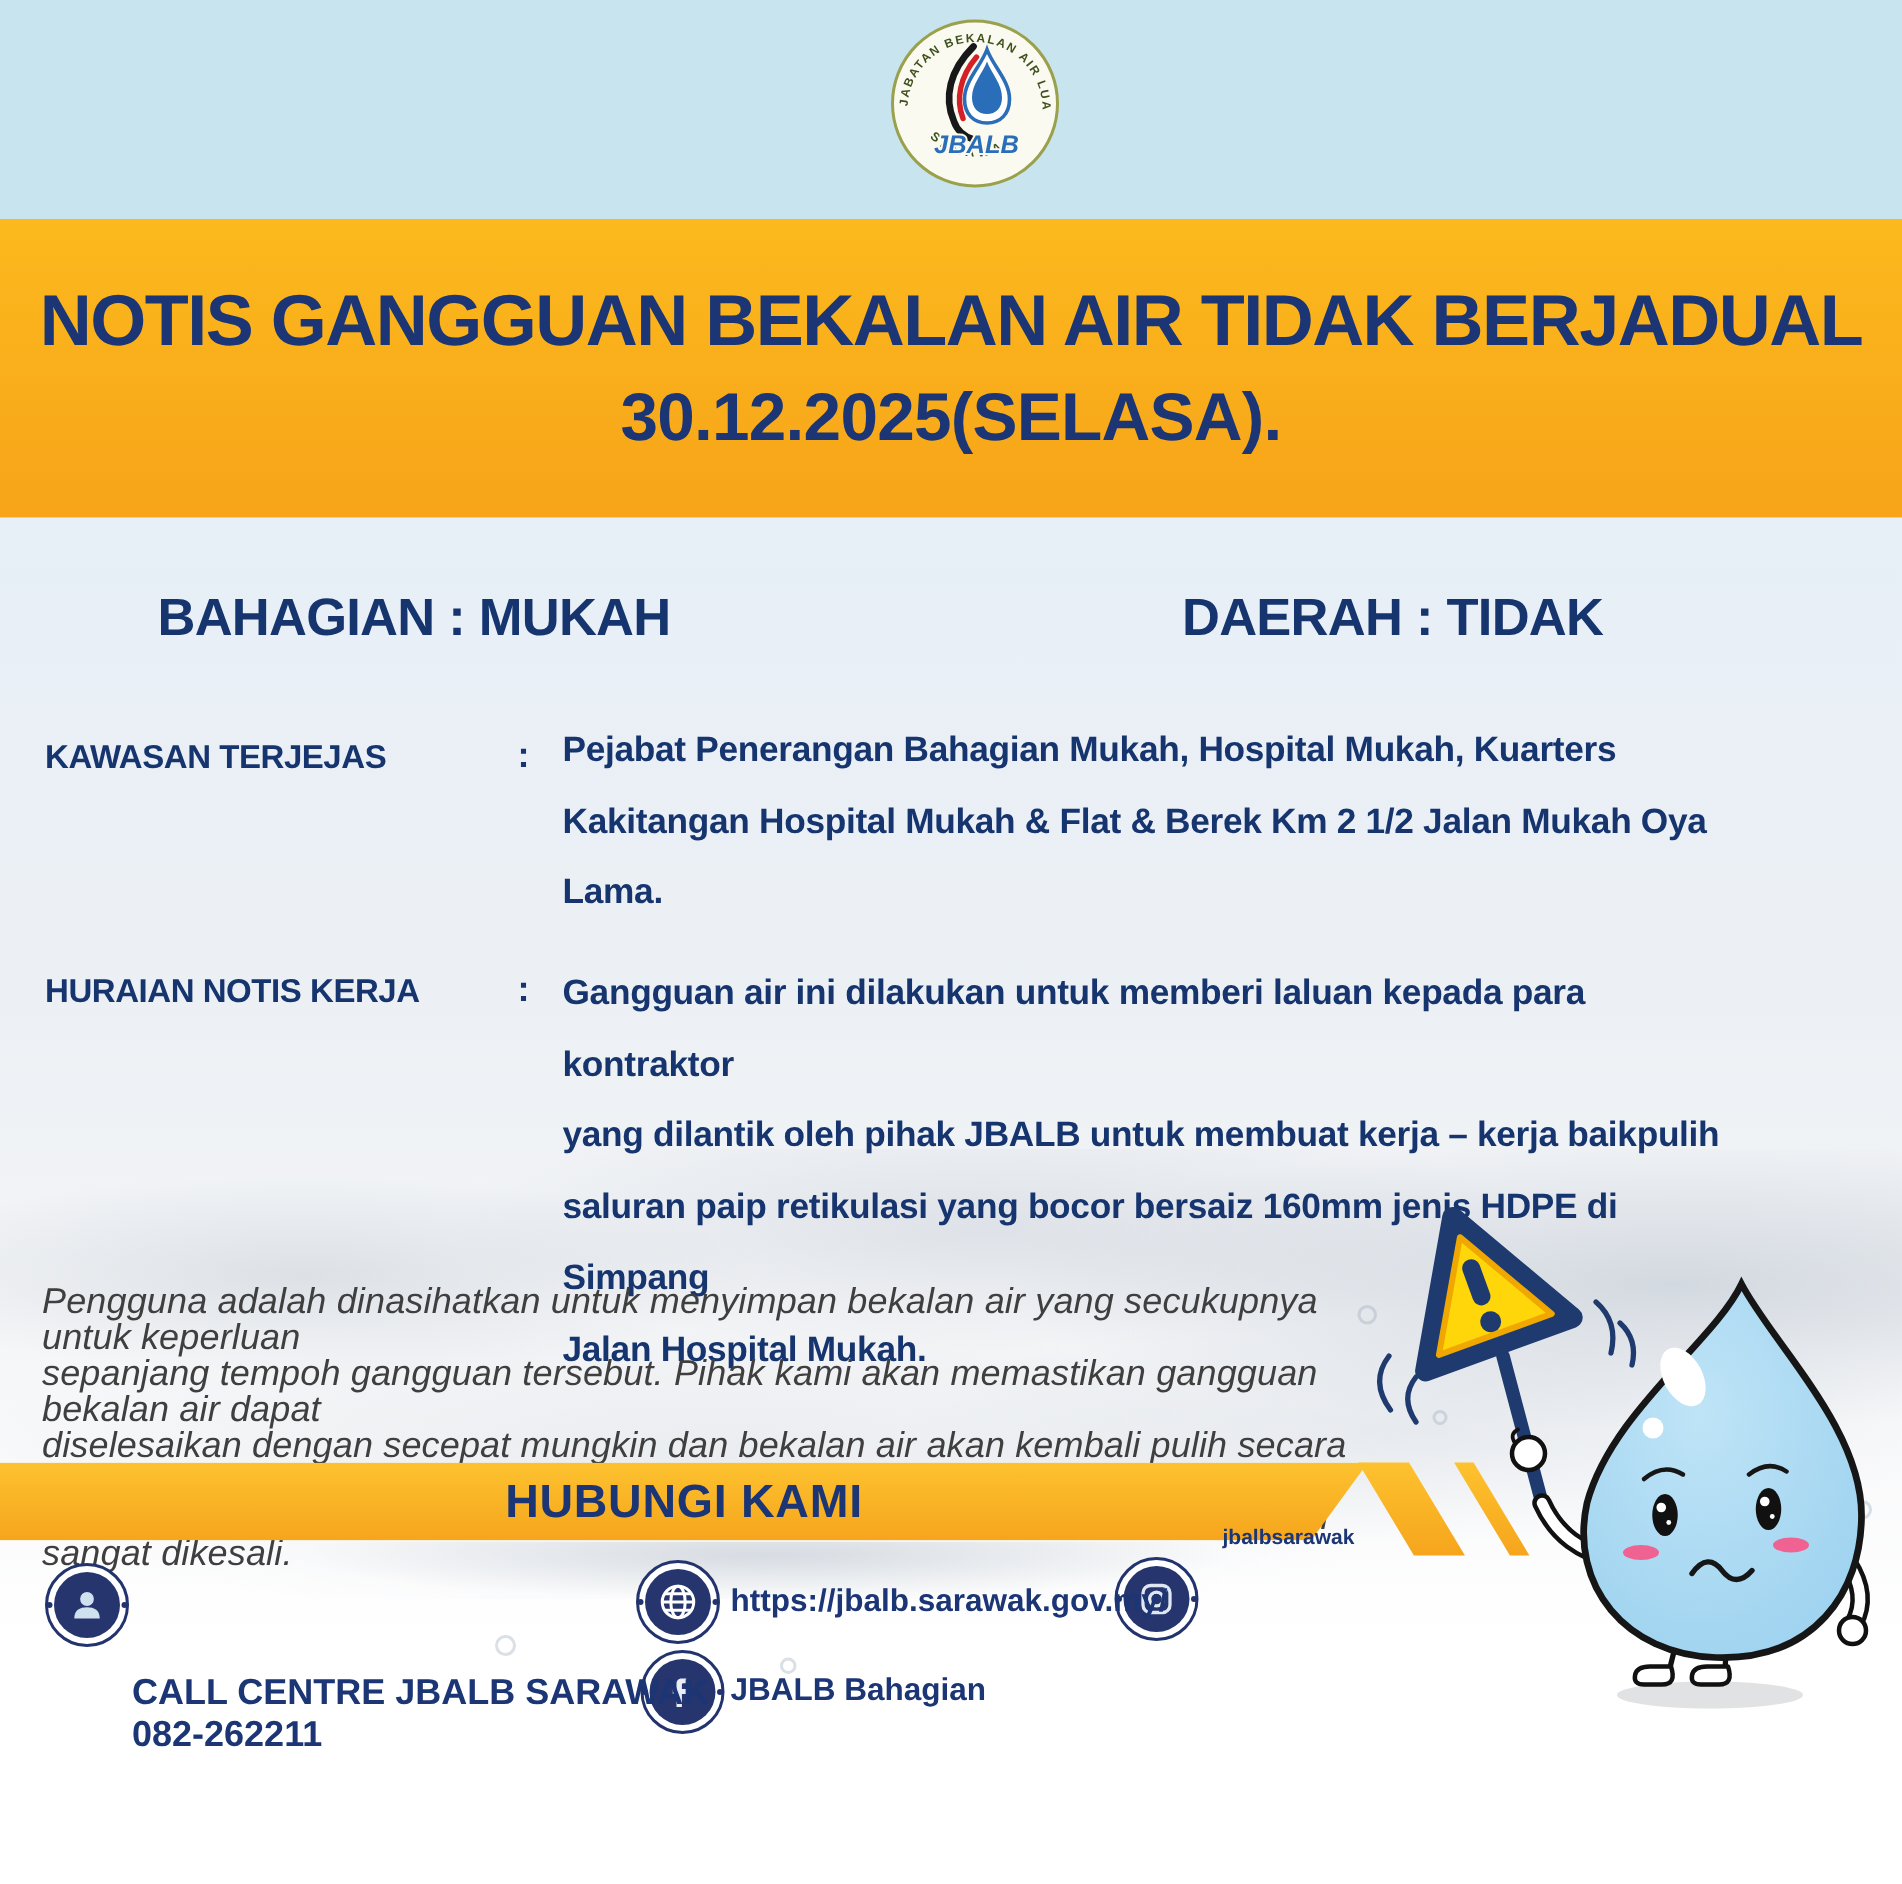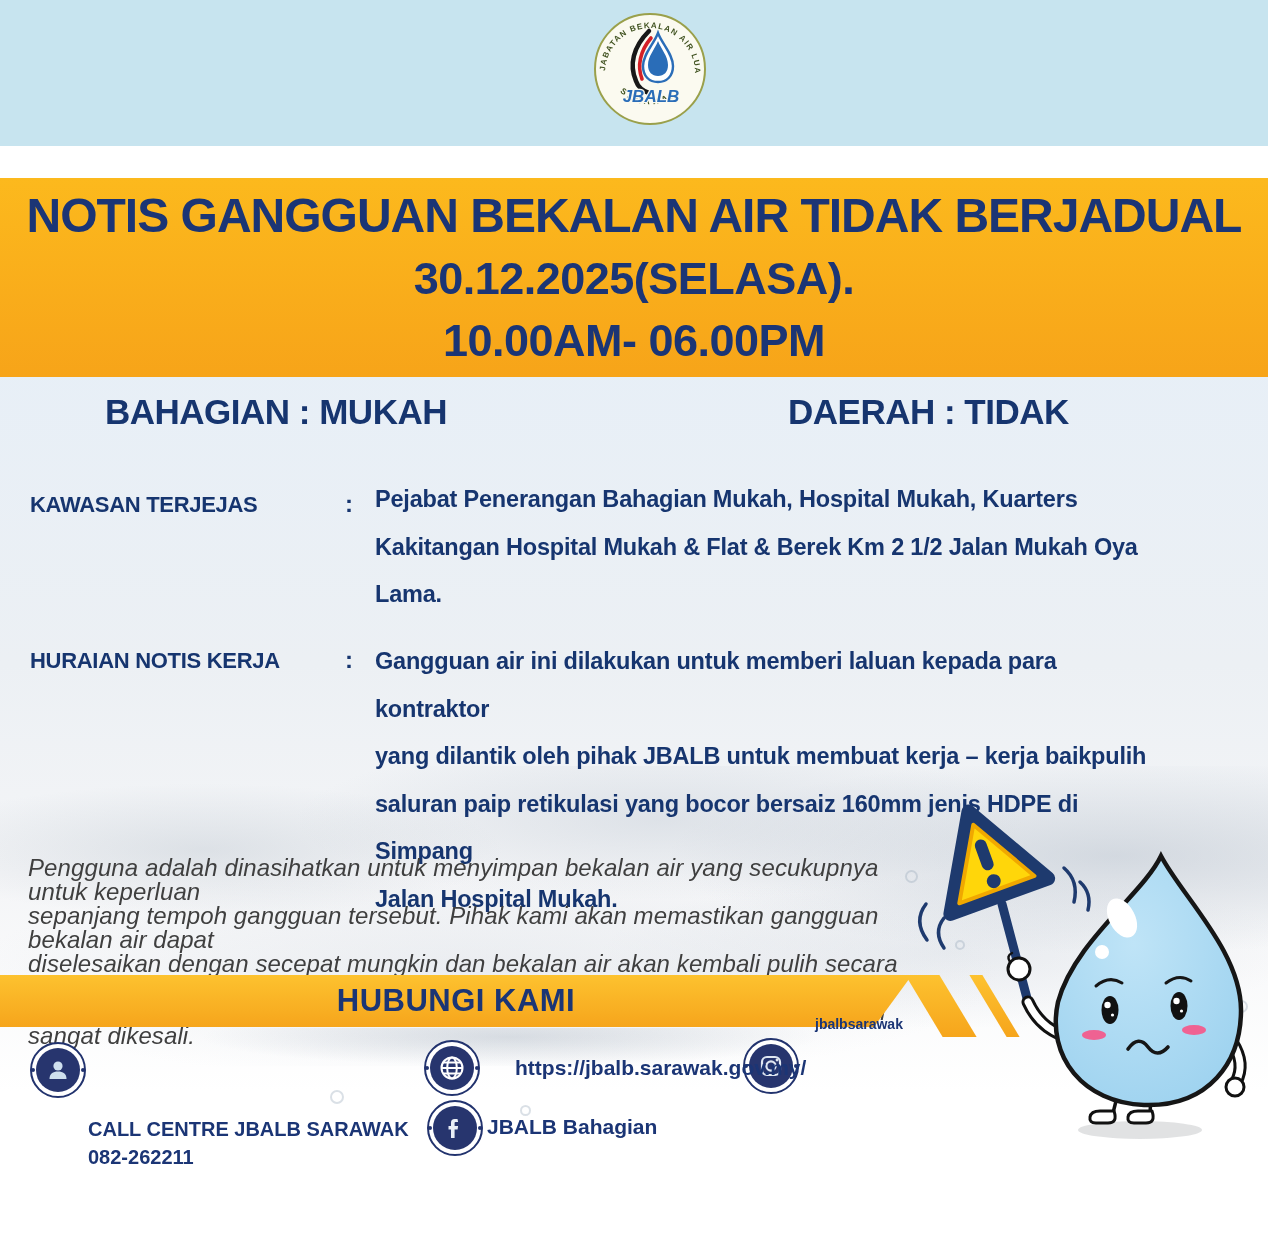--- a/index.html
+++ b/index.html
@@ -29,21 +29,21 @@
   .bubble { position:absolute; border:2px solid rgba(150,165,182,0.35); border-radius:50%; }
 
   
   .logo { position:absolute; left:592px; top:11px; width:116px; height:116px; }
 
   
   .title-banner {
     position:absolute; top:146px; left:0; width:100%; height:199px;
     background:linear-gradient(180deg,#fcb91d 0%, #f7a419 100%);
     display:flex; flex-direction:column; justify-content:center;
-    color:#1b3575; text-align:center;margin-top:32px;
+    color:#1b3575; text-align:center;
   }
   .title-line  { font-size:48px; font-weight:700; letter-spacing:-1px; line-height:64px; white-space:nowrap; }
   .title-sub   { font-size:45px; font-weight:700; letter-spacing:-0.5px; line-height:62px; white-space:nowrap; }
 
   
   .region-label { position:absolute; top:392px; font-size:35px; font-weight:700; color:#16356f; letter-spacing:-0.5px; white-space:nowrap; }
   .bahagian { left:105px; }
   .daerah   { left:788px; }
 
   
@@ -86,24 +86,24 @@
   .badge::before { left:-1px; } .badge::after { right:-1px; }
   .badge-disc {
     width:44px; height:44px; border-radius:50%; background:#27356e;
     display:flex; align-items:center; justify-content:center;
   }
   .badge-person { left:30px;  top:1042px; }
   .badge-globe  { left:424px; top:1040px; }
   .badge-fb     { left:427px; top:1100px; }
   .badge-ig     { left:743px; top:1038px; }
   .contact-text { position:absolute; font-weight:700; color:#1b3575; white-space:nowrap; }
-  .url-text { left:487px; top:1056px; font-size:21px;margin-left:28px; }
+  .url-text { left:487px; top:1056px; font-size:21px; }
   .ig-text  { left:815px; top:1016px; font-size:14px; }
   .fb-text  { left:487px; top:1115px; font-size:21px; }
-  .callcentre { position:absolute; left:88px; top:1115px; font-weight:700; color:#1b3575; font-size:20px; line-height:28px; white-space:nowrap; }
+  .callcentre { position:absolute; left:88px; top:1115px; font-weight:700; color:#1b3575; font-size:24px; line-height:28px; white-space:nowrap; }
 
   
   .mascot { position:absolute; left:888px; top:756px; width:380px; height:430px; z-index:5; }
 </style>
 </head>
 <body>
 
 <div class="poster">
 
   <div class="top-band"></div>
@@ -140,21 +140,20 @@
     <g>
       <path d="M66,22 C62,33 51,43 51,55 C51,65 57,71 66,71 C75,71 81,65 81,55 C81,43 70,33 66,22 Z" fill="#ffffff" stroke="#2a6db8" stroke-width="2.4"></path>
       <path d="M66,30 C63,38 56,45 56,54 C56,61 60,65 66,65 C72,65 76,61 76,54 C76,45 69,38 66,30 Z" fill="#2a6db8"></path>
     </g>
     <text x="59" y="91" text-anchor="middle" font-size="17" font-weight="bold" font-style="italic" fill="#2a6db8" style="paint-order:stroke" stroke="#fbfaf0" stroke-width="2.5">JBALB</text>
   </svg>
 
   <div class="title-banner">
     <div class="title-line">NOTIS GANGGUAN BEKALAN AIR TIDAK BERJADUAL</div>
     <div class="title-sub">30.12.2025(SELASA).</div>
-    <div class="title-sub">10.00AM- 06.00PM</div>
   </div>
 
   <div class="region-label bahagian">BAHAGIAN : MUKAH</div>
   <div class="region-label daerah">DAERAH : TIDAK</div>
 
   <div class="detail-row row-kawasan">
     <div class="detail-label">KAWASAN TERJEJAS</div>
     <div class="detail-colon">:</div>
     <div class="detail-value">Pejabat Penerangan Bahagian Mukah, Hospital Mukah, Kuarters
 Kakitangan Hospital Mukah &amp; Flat &amp; Berek Km 2 1/2 Jalan Mukah Oya

